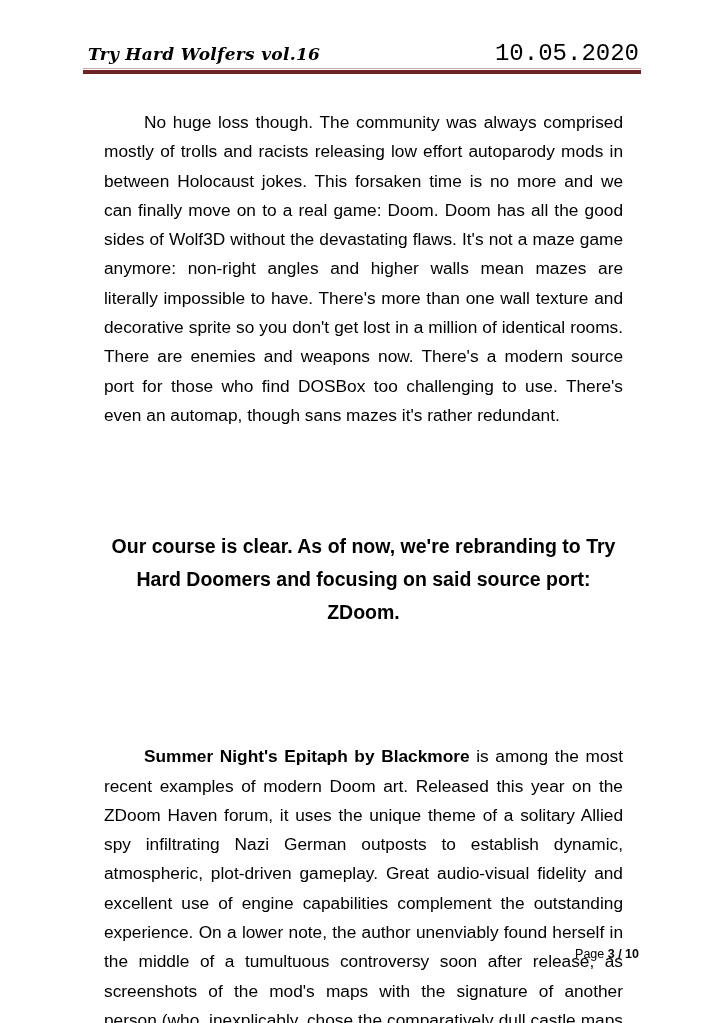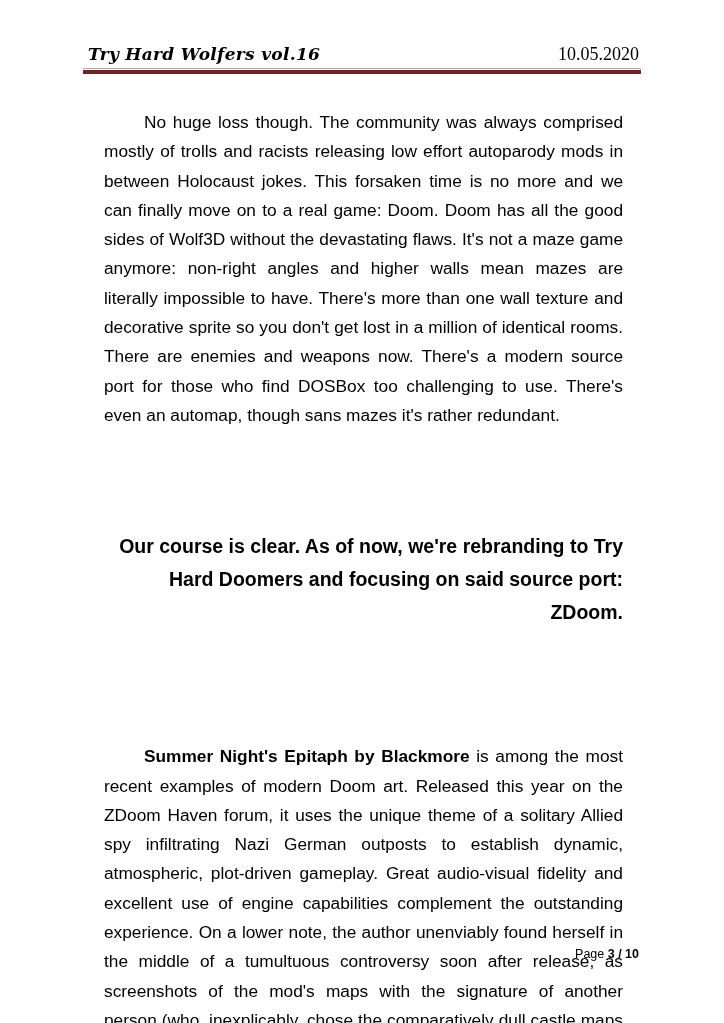--- a/index.html
+++ b/index.html
@@ -29,22 +29,22 @@
       font-size: 17px;
       font-weight: bold;
       letter-spacing: 0.3px;
       line-height: 20px;
       font-style: italic;
     }
     .header-date {
       position: absolute;
       right: 0;
       top: 0;
-      font-family: Liberation Serif, serif;
-      font-size: 18px;
+      font-family: Liberation Mono, monospace;
+      font-size: 24px;
       line-height: 20px;
     }
     .header-rule {
       position: absolute;
       left: 83px;
       top: 68px;
       width: 558px;
       height: 0;
       border-top: 1px solid #c9a7a7;
     }
@@ -66,21 +66,21 @@
       line-height: 29.3px;
       text-align: justify;
     }
     .content p {
       margin: 16px;
     }
     .indent {
       text-indent: 40px;
     }
     .centered {
-      text-align: right;
+      text-align: center;
       font-weight: bold;
       font-size: 19.5px;
       line-height: 33px;
     }
     .p1 { }
     .spacer1 { height: 68px; }
     .spacer2 { height: 11px; }
     .spacer3 { height: 70px; }
     .footer {
       position: absolute;

